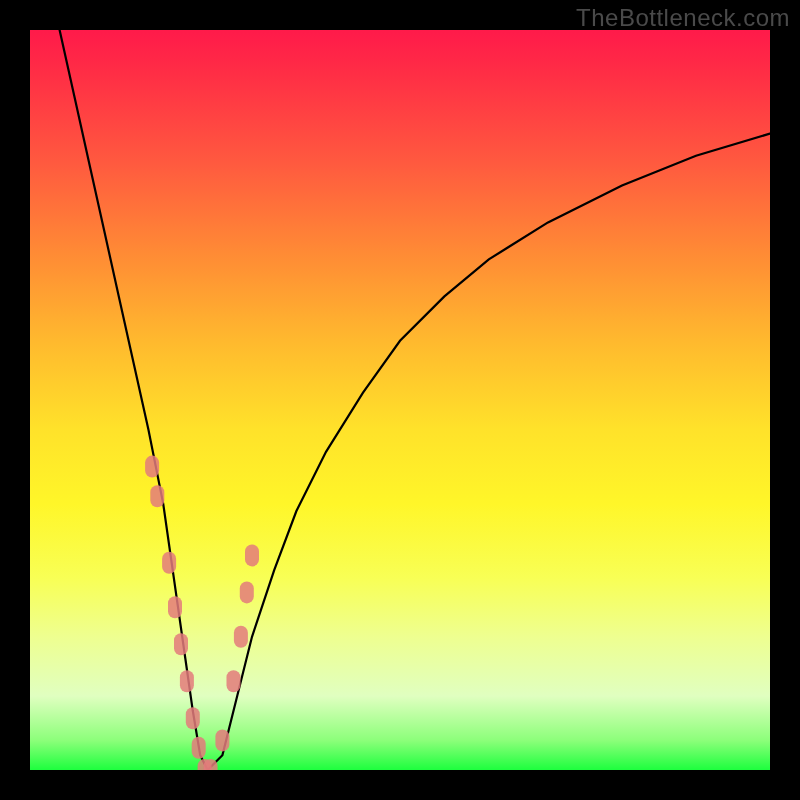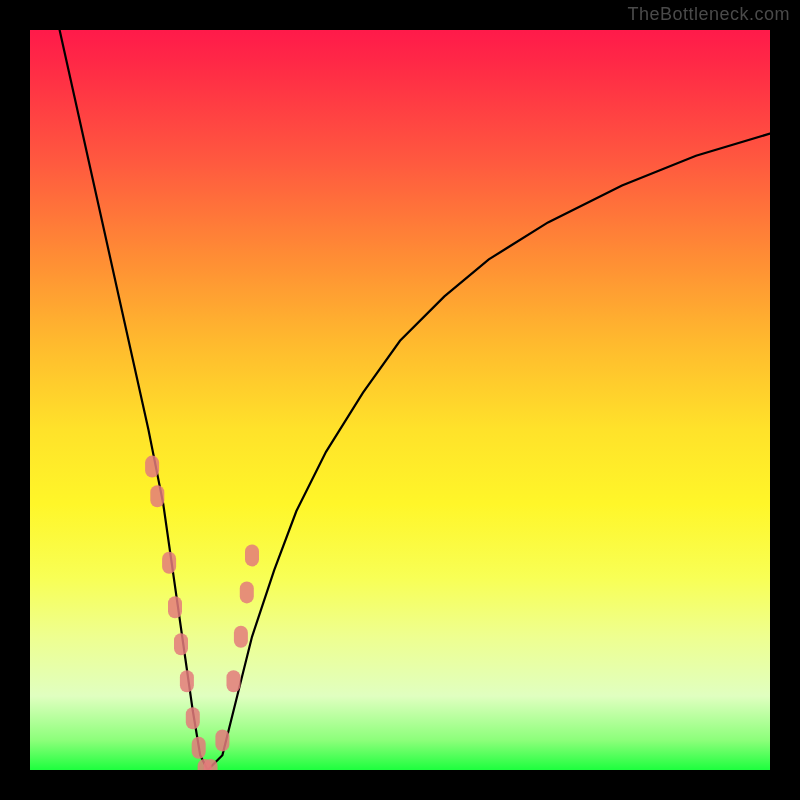--- a/index.html
+++ b/index.html
@@ -49,21 +49,21 @@
     inset: 0;
     width: 100%;
     height: 100%;
     overflow: visible;
   }
   .watermark {
     position: absolute;
     top: 4px;
     right: 10px;
     color: #4a4a4a;
-    font-size: 18px;
+    font-size: 24px;
     font-weight: 500;
     letter-spacing: 0.5px;
     user-select: none;
   }
 </style>
 </head>
 <body>
 
 <div class="frame">
 

